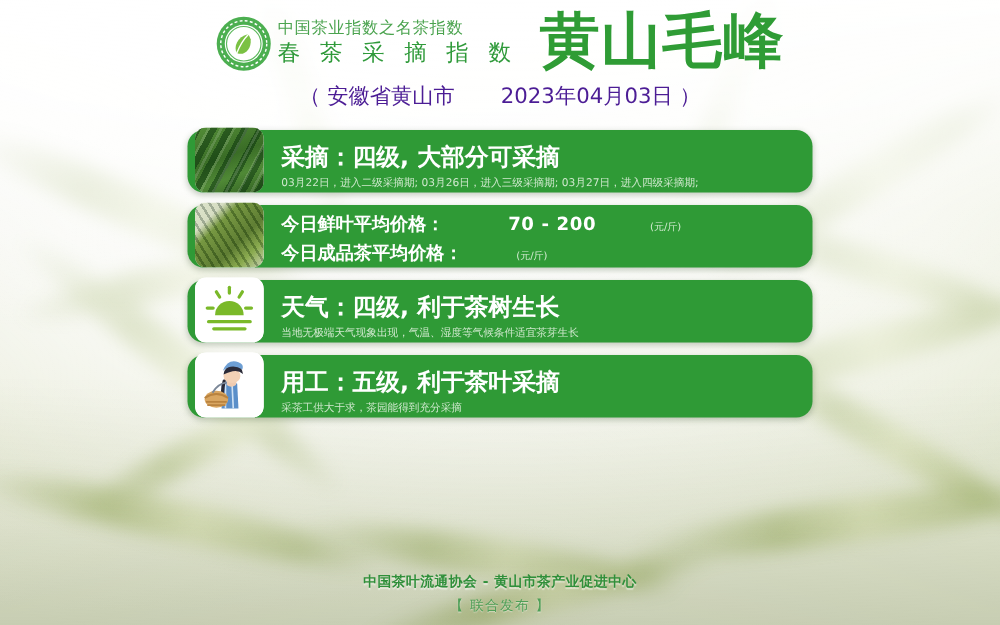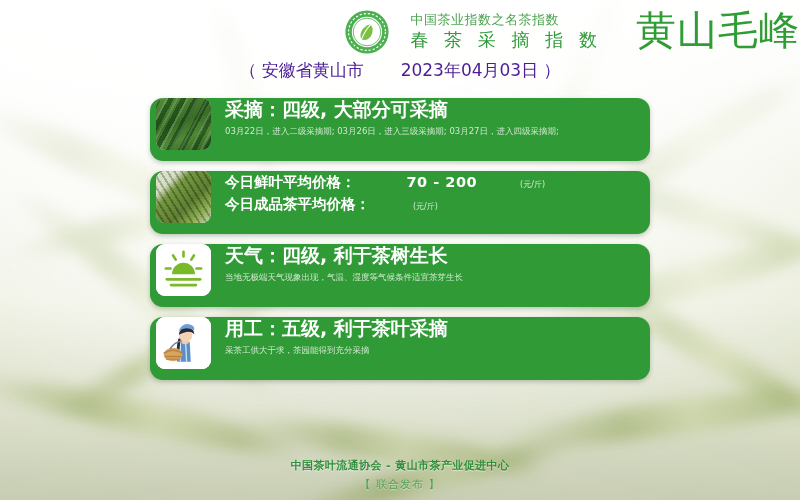--- a/index.html
+++ b/index.html
@@ -39,36 +39,36 @@
   }
   .bg-botshade {
     background: linear-gradient(180deg, rgba(255,255,255,0) 60%, rgba(120,128,92,.10) 84%, rgba(105,115,78,.22) 100%);
   }
 
   
   .header {
     position: relative;
     display: flex;
     align-items: center;
-    justify-content: flex-end;
-    gap: 20px;
+    justify-content: center;
+    gap: 4px;
     padding-top: 9px;
   }
   .logo { width: 46px; height: 46px; flex: 0 0 46px; }
   .head-text { display: flex; flex-direction: column; align-items: flex-start; }
   .head-line1 {
     font-size: 13px; color: #4aa34e; letter-spacing: .5px; line-height: 1.25;
     font-family: "DejaVu Sans", "Liberation Sans", sans-serif;
   }
   .head-line2 {
     font-size: 18px; font-weight: normal; color: #2f9a3a;
     letter-spacing: 5px; line-height: 1.3;
   }
   .brand-title {
-    font-size: 40px; font-weight: normal; color: #2f9c35;
+    font-size: 48px; font-weight: bold; color: #2f9c35;
     letter-spacing: 1px; line-height: 1;
     margin-left: 14px; margin-bottom: 4px;
   }
   .sub-line {
     position: relative;
     text-align: center;
     font-size: 17px;
     color: #4c1d95;
     margin-top: 4px;
   }
@@ -79,24 +79,24 @@
     position: relative;
     margin: 16px auto 0;
     width: 500px;
     display: flex;
     flex-direction: column;
     gap: 10px;
   }
   .card {
     position: relative;
     display: flex;
-    align-items: flex-start;
+    align-items: flex-end;
     background: #2f9a36;
     border-radius: 13px;
-    height: 63px;
+    height: 50px;
     padding: 0 12px 0 0;
     box-shadow: 0 2px 5px rgba(40,70,30,.28);
   }
   .card-thumb {
     width: 55px; height: 52px;
     flex: 0 0 55px;
     margin-left: 6px;
     border-radius: 9px;
     overflow: hidden;
     position: relative;

